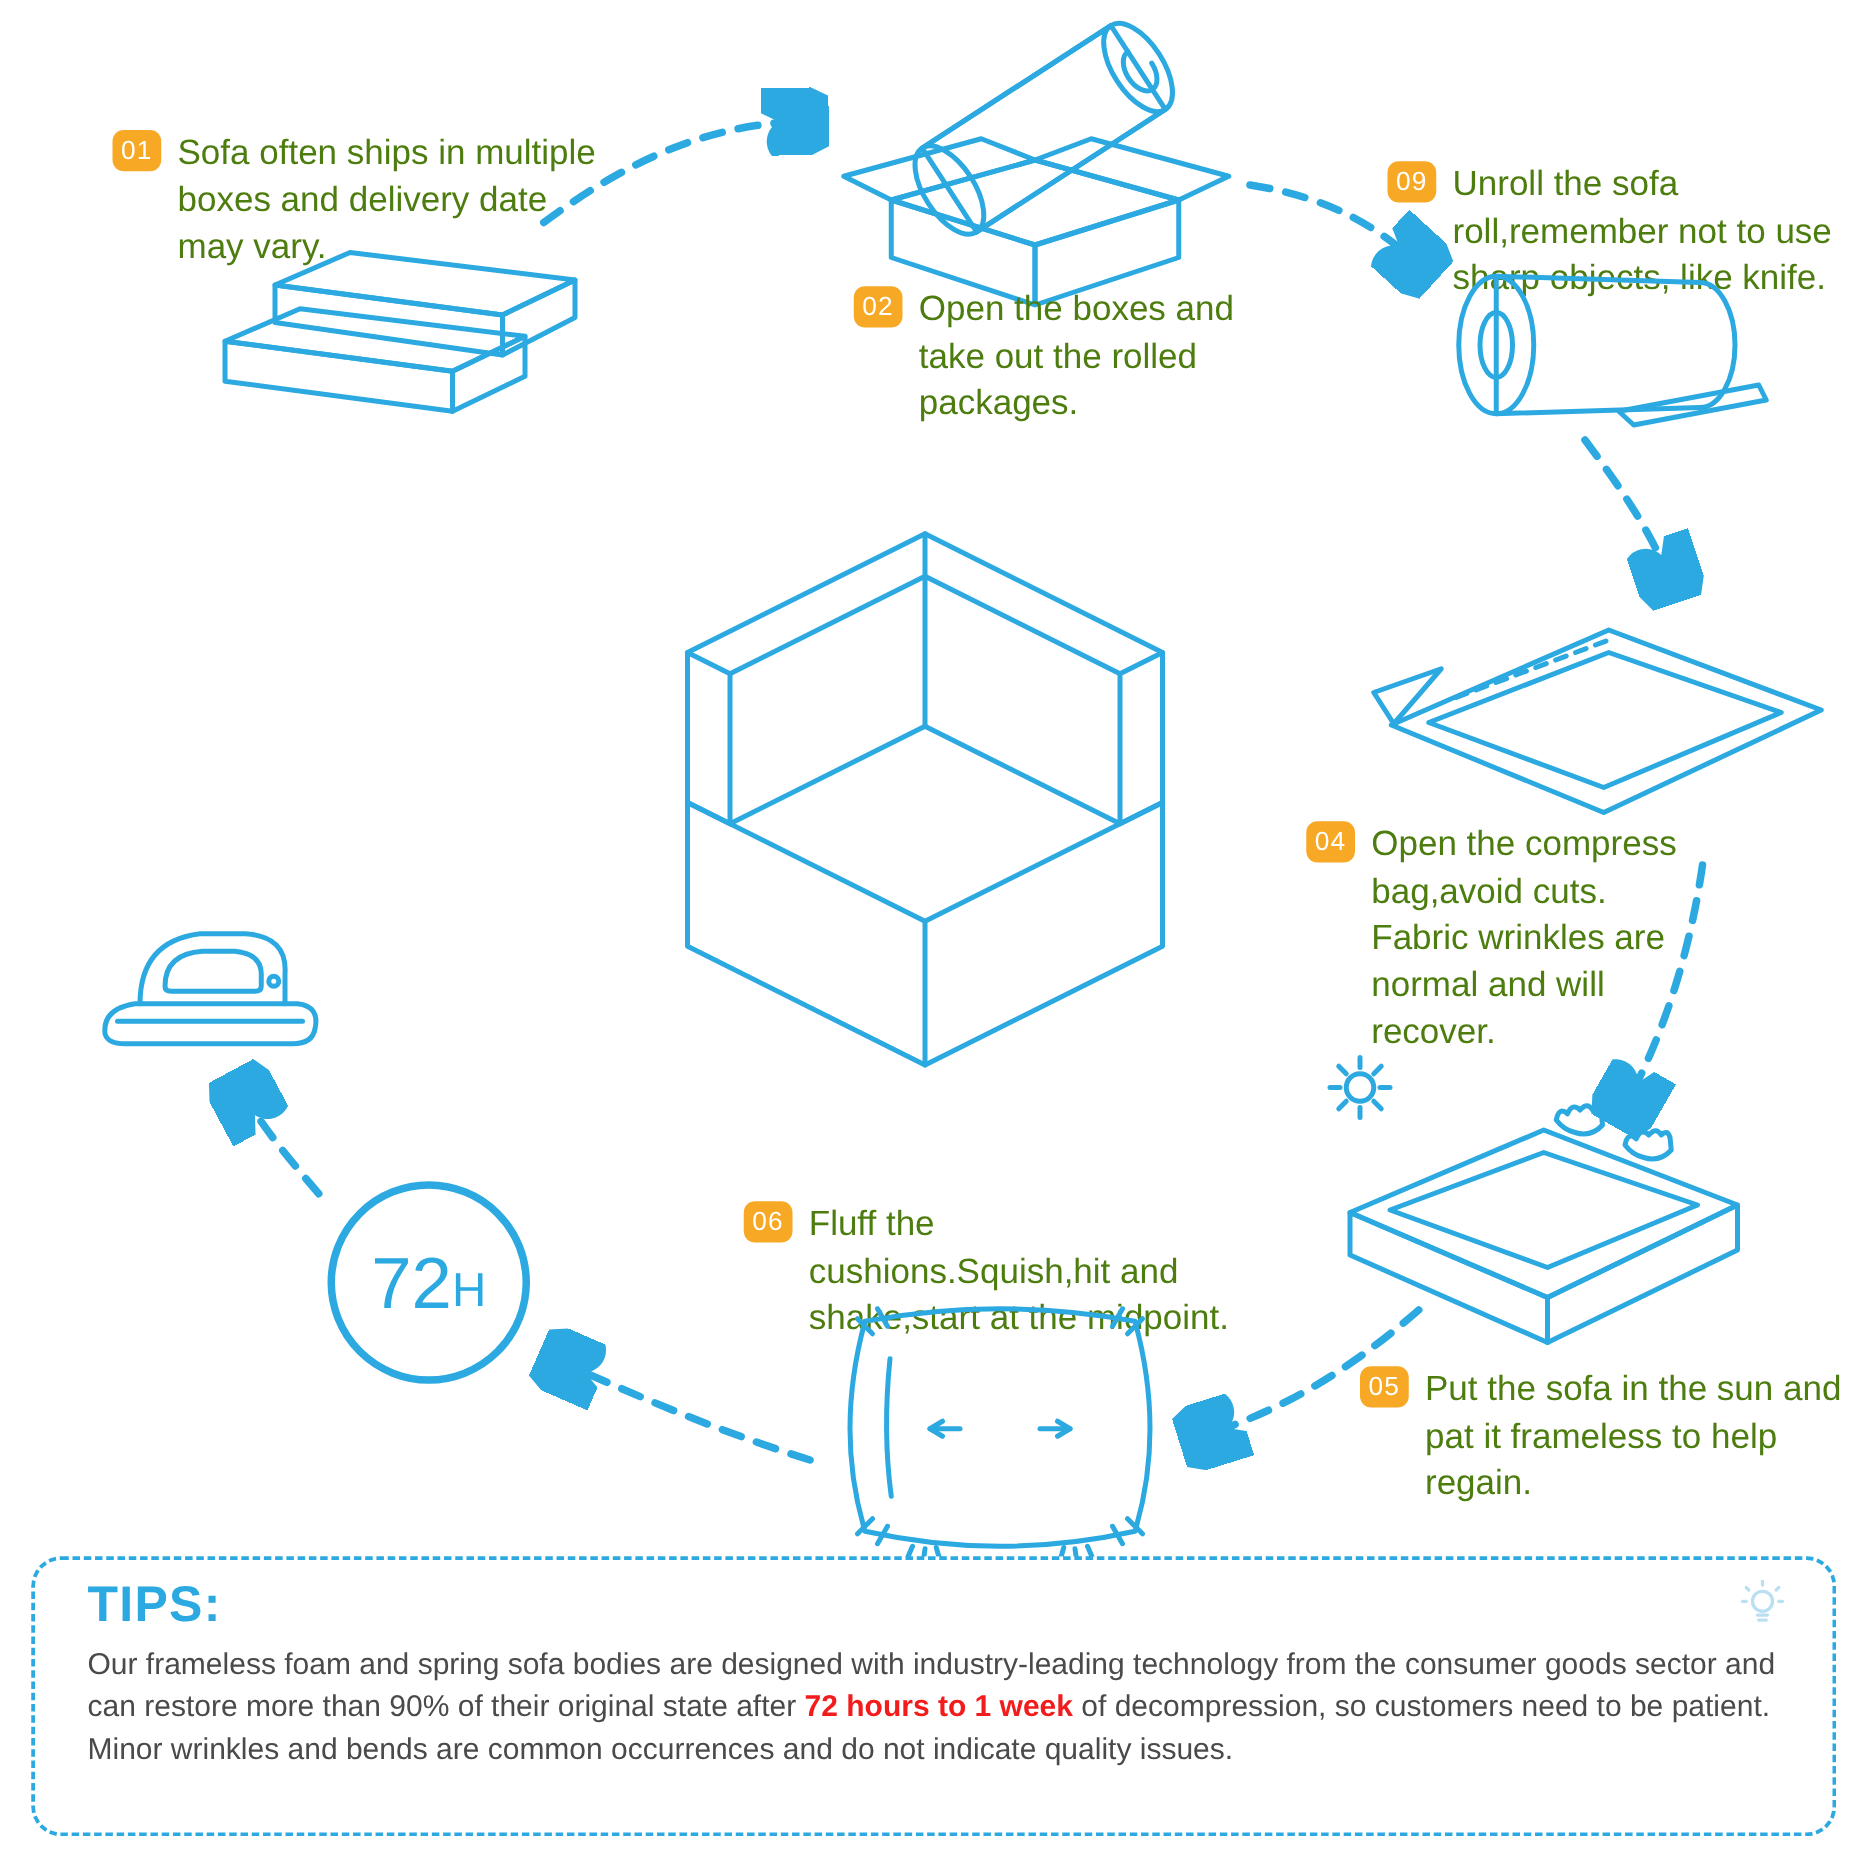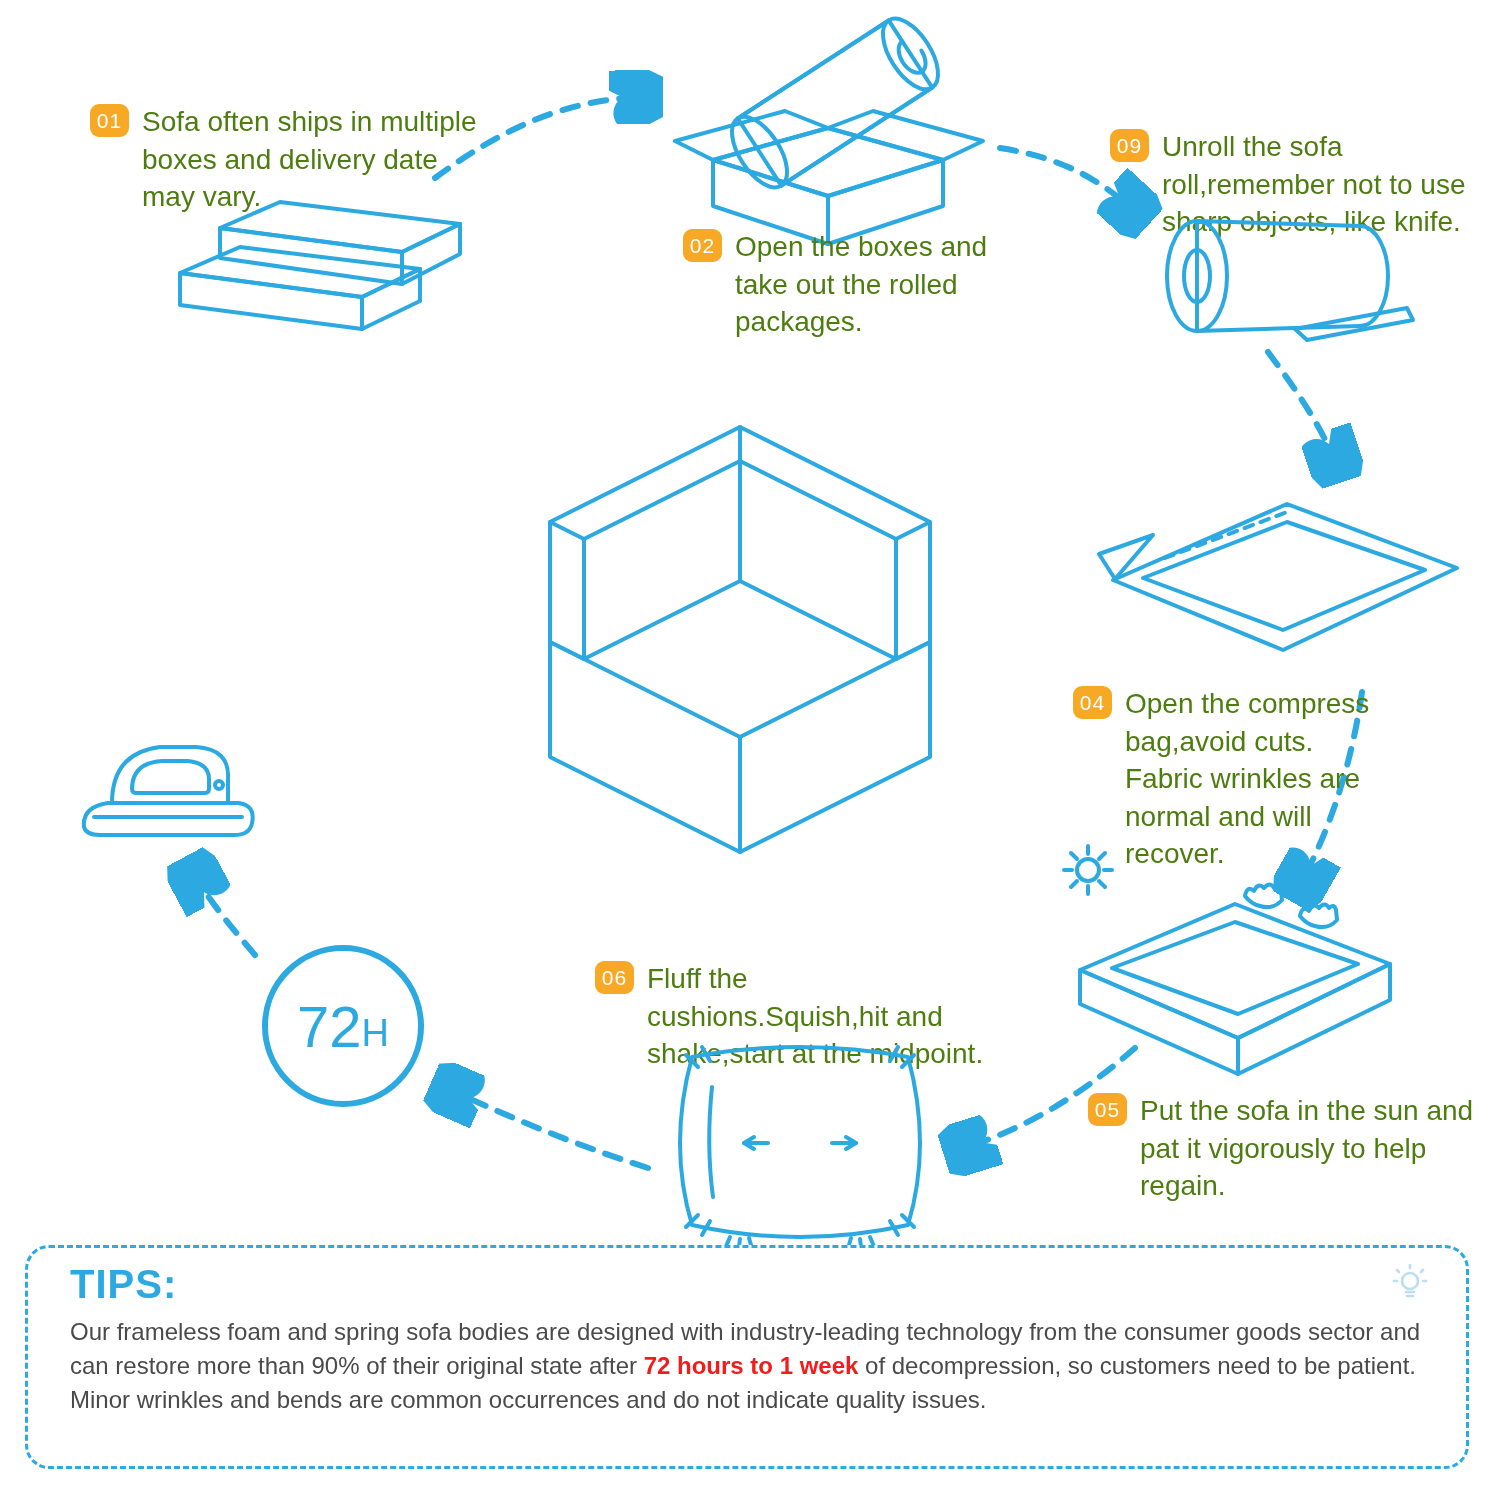--- a/index.html
+++ b/index.html
@@ -91,21 +91,21 @@
     <ellipse cx="52" cy="78" rx="30" ry="55" fill="#ffffff"></ellipse>
     <ellipse cx="52" cy="78" rx="13" ry="26" stroke-width="3"></ellipse>
   </svg>
 
   <svg class="ill" style="left:1095px;top:472px;" width="380" height="208" viewBox="0 0 380 208">
     <path d="M18,108 L192,32 L362,96 L188,178 Z" fill="#F7FCFF"></path>
     <path d="M48,106 L192,50 L330,98 L188,158 Z" fill="#ffffff"></path>
     <path d="M20,107 L4,82 L58,63 Z" fill="#ffffff"></path>
     <path d="M70,86 L192,40" stroke-dasharray="9 8" stroke-width="3"></path>
   </svg>
-  <div class="step" style="left:1045px;top:685px;width:320px;margin-left:28px;">
+  <div class="step" style="left:1045px;top:656px;width:320px;">
     <span class="badge">04</span>
     <p class="step-text" style="width:250px">Open the compress bag,avoid cuts. Fabric wrinkles are normal and will recover.</p>
   </div>
 
   <svg class="ill" style="left:1050px;top:842px;" width="360" height="240" viewBox="0 0 360 240">
     <g stroke-width="3.5">
       <circle cx="38" cy="28" r="11" fill="#ffffff"></circle>
       <line x1="54" y1="28" x2="62" y2="28"></line>
         <line x1="22" y1="28" x2="14" y2="28"></line>
       <line x1="38" y1="12" x2="38" y2="4"></line>
@@ -119,21 +119,21 @@
     <path d="M62,126 L185,80 L308,122 L188,172 Z" fill="#ffffff"></path>
     <path d="M30,128 L30,162 L188,232 L188,196 Z" fill="#ffffff"></path>
     <path d="M340,122 L340,158 L188,232 L188,196 Z" fill="#ffffff"></path>
     <g stroke-width="3">
       <path d="M195,54 q2,-11 9,-5 q4,-9 10,-3 q6,-7 10,0 q5,-5 7,2 l1,10 q-9,10 -22,6 q-9,-2 -15,-10 Z" fill="#ffffff"></path>
       <path d="M250,74 q2,-11 9,-5 q4,-9 10,-3 q6,-7 10,0 q5,-5 7,2 l1,10 q-9,10 -22,6 q-9,-2 -15,-10 Z" fill="#ffffff"></path>
     </g>
   </svg>
   <div class="step" style="left:1088px;top:1092px;width:395px;">
     <span class="badge">05</span>
-    <p class="step-text" style="width:340px">Put the sofa in the sun and pat it vigorously to help regain.</p>
+    <p class="step-text" style="width:340px">Put the sofa in the sun and pat it frameless to help regain.</p>
   </div>
 
   <div class="step" style="left:595px;top:960px;width:400px;">
     <span class="badge">06</span>
     <p class="step-text" style="width:345px">Fluff the cushions.Squish,hit and shake,start at the midpoint.</p>
   </div>
   <svg class="ill" style="left:650px;top:1025px;" width="300" height="235" viewBox="0 0 300 235">
     <path d="M42,32 Q150,12 258,32 Q282,120 258,200 Q150,224 42,200 Q18,120 42,32 Z" fill="#F7FCFF"></path>
     <path d="M62,62 Q56,120 63,172" stroke-width="3"></path>
     <g stroke-width="3">

